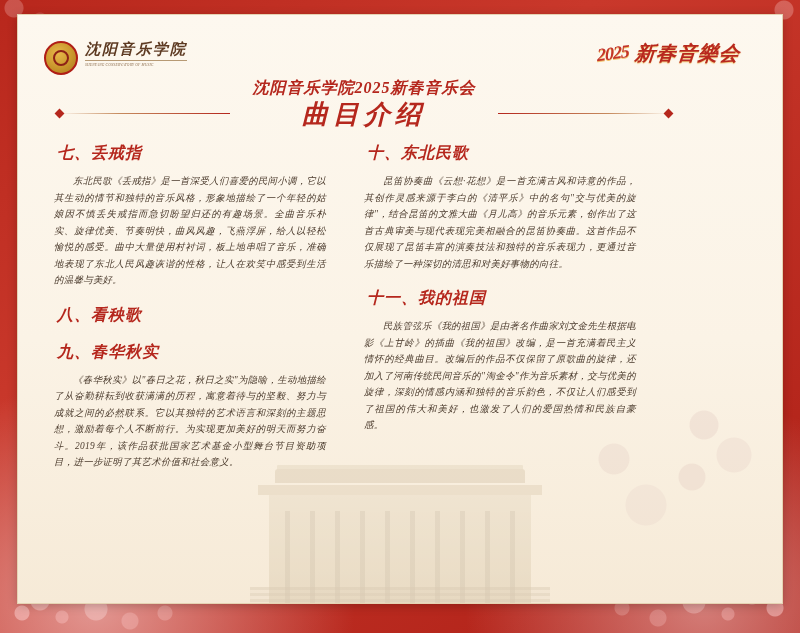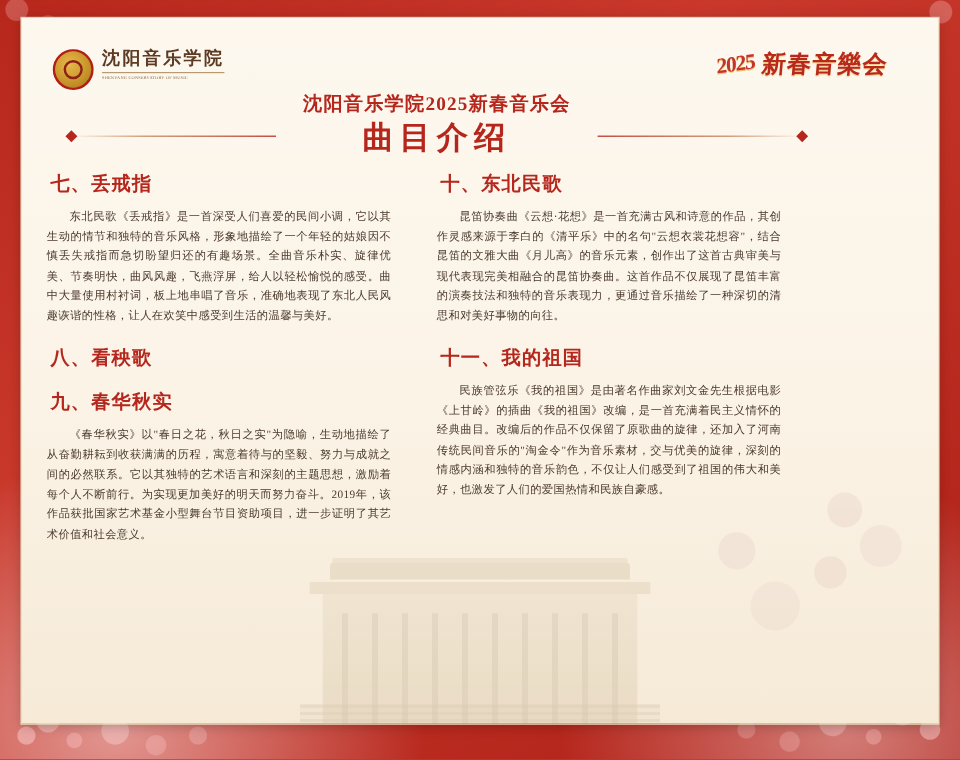--- a/index.html
+++ b/index.html
@@ -69,20 +69,21 @@
   #page {
     position: absolute;
     left: 18px;
     top: 15px;
     width: 764px;
     height: 588px;
     background:
       linear-gradient(180deg, #fdf8ef 0%, #fbf3e6 55%, #f6ead7 100%);
     box-shadow: 0 0 0 1px #e5d3b3, 0 2px 10px rgba(0,0,0,0.25);
     overflow: hidden;
+    font-style: italic;
   }
 
   
   .watermark-building {
     position: absolute;
     left: 50%;
     transform: translateX(-50%);
     bottom: 0;
     width: 330px;
     height: 150px;
@@ -269,21 +270,21 @@
   .rule-dot.right { right: 38px; }
 
   
   .columns {
     position: absolute;
     left: 0;
     top: 128px;
     width: 654px;
     display: flex;
     gap: 38px;
-    padding: 0 21px;
+    padding: 0 36px;
     box-sizing: border-box;
   }
   .col {
     width: 343px;
   }
   .entry { margin-bottom: 16px; }
   .entry-title {
     font-size: 16px;
     font-weight: bold;
     color: #b5271d;
@@ -359,21 +360,21 @@
         <div class="entry">
           <div class="entry-title">九、春华秋实</div>
           <div class="entry-body">《春华秋实》以"春日之花，秋日之实"为隐喻，生动地描绘了从奋勤耕耘到收获满满的历程，寓意着待与的坚毅、努力与成就之间的必然联系。它以其独特的艺术语言和深刻的主题思想，激励着每个人不断前行。为实现更加美好的明天而努力奋斗。2019年，该作品获批国家艺术基金小型舞台节目资助项目，进一步证明了其艺术价值和社会意义。</div>
         </div>
 
       </div>
       <div class="col">
 
         <div class="entry">
           <div class="entry-title">十、东北民歌</div>
-          <div class="entry-body">昆笛协奏曲《云想·花想》是一首充满古风和诗意的作品，其创作灵感来源于李白的《清平乐》中的名句"云想衣裳花想容"，结合昆笛的文雅大曲《月儿高》的音乐元素，创作出了这首古典审美与现代表现完美相融合的昆笛协奏曲。这首作品不仅展现了昆笛丰富的演奏技法和独特的音乐表现力，更通过音乐描绘了一种深切的清思和对美好事物的向往。</div>
+          <div class="entry-body">昆笛协奏曲《云想·花想》是一首充满古风和诗意的作品，其创作灵感来源于李白的《清平乐》中的名句"交与优美的旋律"，结合昆笛的文雅大曲《月儿高》的音乐元素，创作出了这首古典审美与现代表现完美相融合的昆笛协奏曲。这首作品不仅展现了昆笛丰富的演奏技法和独特的音乐表现力，更通过音乐描绘了一种深切的清思和对美好事物的向往。</div>
         </div>
 
         <div class="entry">
           <div class="entry-title">十一、我的祖国</div>
           <div class="entry-body">民族管弦乐《我的祖国》是由著名作曲家刘文金先生根据电影《上甘岭》的插曲《我的祖国》改编，是一首充满着民主义情怀的经典曲目。改编后的作品不仅保留了原歌曲的旋律，还加入了河南传统民间音乐的"淘金令"作为音乐素材，交与优美的旋律，深刻的情感内涵和独特的音乐韵色，不仅让人们感受到了祖国的伟大和美好，也激发了人们的爱国热情和民族自豪感。</div>
         </div>
 
       </div>
     </div>
 

